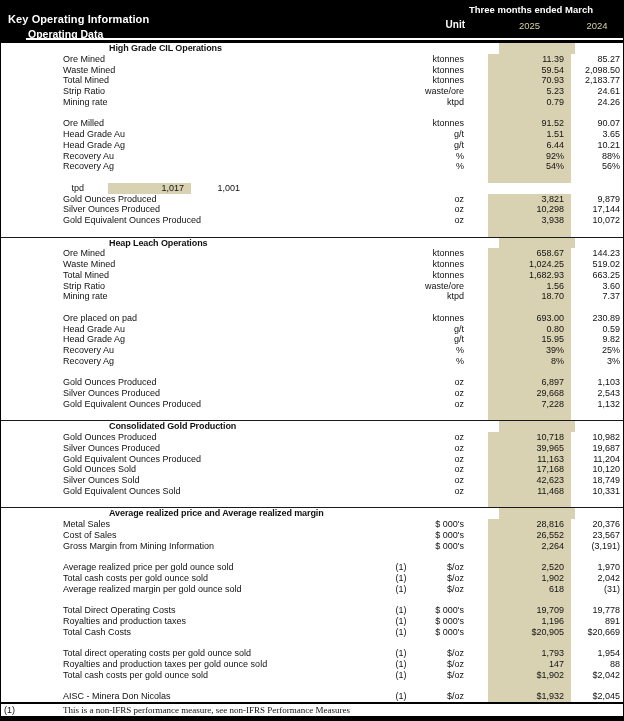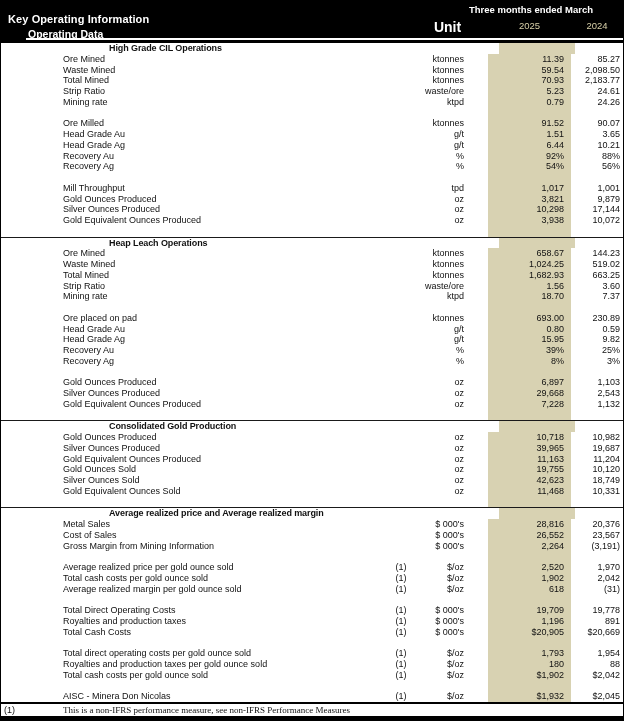--- a/index.html
+++ b/index.html
@@ -25,22 +25,22 @@
     font-size:11px;font-weight:bold;letter-spacing:.1px;white-space:nowrap;text-align:center;
   }
   .hdr .subtitle{
     position:absolute;left:27px;top:27px;
     font-size:10.5px;font-weight:bold;white-space:nowrap;
   }
   .hdr .underline{
     position:absolute;left:25px;right:0;top:37px;height:2px;background:#fff;
   }
   .hdr .unit-h{
-    position:absolute;left:420px;top:18px;width:56px;
-    font-size:14px;font-weight:bold;text-align:center;padding-right:3px;box-sizing:border-box;
+    position:absolute;left:411px;top:18px;width:56px;
+    font-size:10px;font-weight:bold;text-align:right;padding-right:3px;box-sizing:border-box;
   }
   .hdr .period{
     position:absolute;left:468px;top:3px;width:152px;
     font-size:9.5px;font-weight:bold;text-align:left;white-space:nowrap;
   }
   .hdr .yr{
     position:absolute;top:19px;
     font-size:9.5px;font-weight:normal;text-align:center;
     color:var(--yr-fg,#d8d0a8);
   }
@@ -182,21 +182,20 @@
       </div>
       <div class="trow blank">
         <span class="c lbl"></span>
         <span class="c note"></span>
         <span class="c unit"></span>
         <span class="c gapc"></span>
         <span class="c v25"></span>
         <span class="c v24"></span>
       </div>
       <div class="trow">
-        <span class="c lbl">Mill Throughput</span>
         <span class="c note"></span>
         <span class="c unit">tpd</span>
         <span class="c gapc"></span>
         <span class="c v25">1,017</span>
         <span class="c v24">1,001</span>
       </div>
       <div class="trow">
         <span class="c lbl">Gold Ounces Produced</span>
         <span class="c note"></span>
         <span class="c unit">oz</span>
@@ -396,21 +395,21 @@
         <span class="c unit">oz</span>
         <span class="c gapc"></span>
         <span class="c v25">11,163</span>
         <span class="c v24">11,204</span>
       </div>
       <div class="trow">
         <span class="c lbl">Gold Ounces Sold</span>
         <span class="c note"></span>
         <span class="c unit">oz</span>
         <span class="c gapc"></span>
-        <span class="c v25">19,755</span>
+        <span class="c v25">17,168</span>
         <span class="c v24">10,120</span>
       </div>
       <div class="trow">
         <span class="c lbl">Silver Ounces Sold</span>
         <span class="c note"></span>
         <span class="c unit">oz</span>
         <span class="c gapc"></span>
         <span class="c v25">42,623</span>
         <span class="c v24">18,749</span>
       </div>
@@ -541,21 +540,21 @@
         <span class="c unit">$/oz</span>
         <span class="c gapc"></span>
         <span class="c v25">1,793</span>
         <span class="c v24">1,954</span>
       </div>
       <div class="trow">
         <span class="c lbl">Royalties and production taxes per gold ounce sold</span>
         <span class="c note">(1)</span>
         <span class="c unit">$/oz</span>
         <span class="c gapc"></span>
-        <span class="c v25">180</span>
+        <span class="c v25">147</span>
         <span class="c v24">88</span>
       </div>
       <div class="trow">
         <span class="c lbl">Total cash costs per gold ounce sold</span>
         <span class="c note">(1)</span>
         <span class="c unit">$/oz</span>
         <span class="c gapc"></span>
         <span class="c v25">$1,902</span>
         <span class="c v24">$2,042</span>
       </div>

